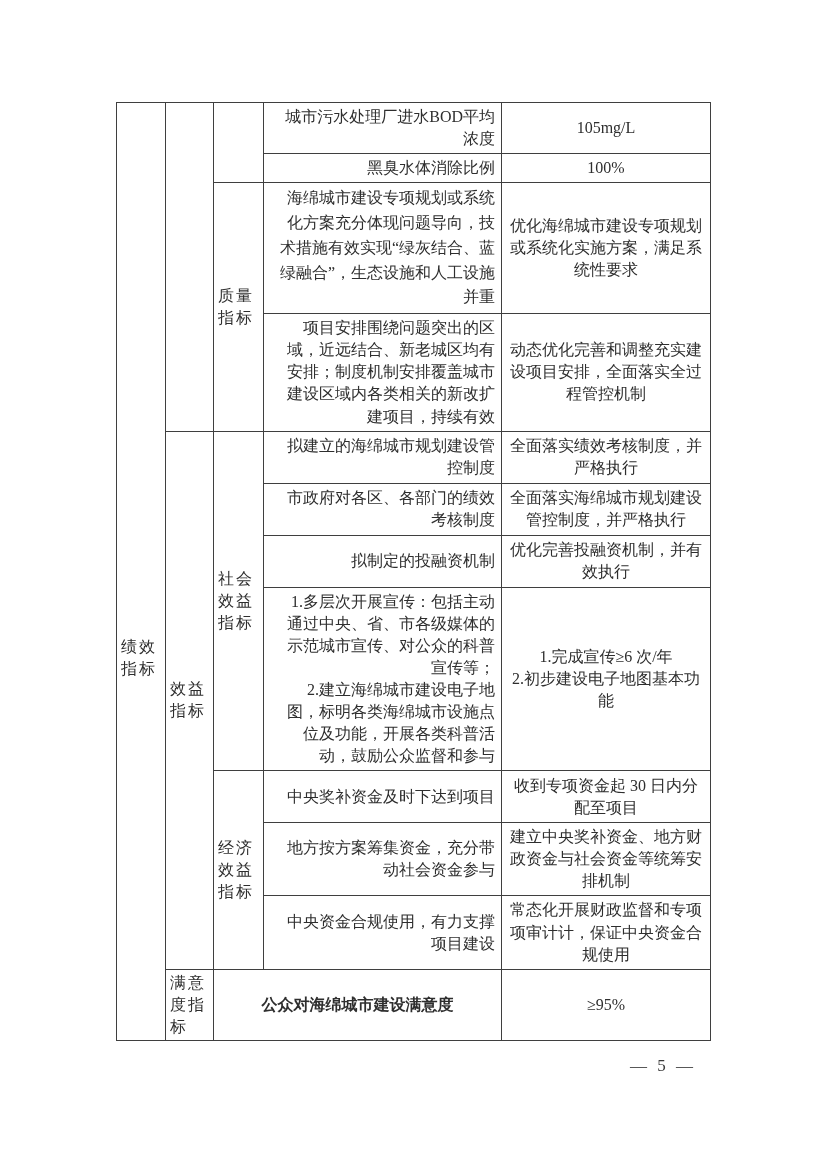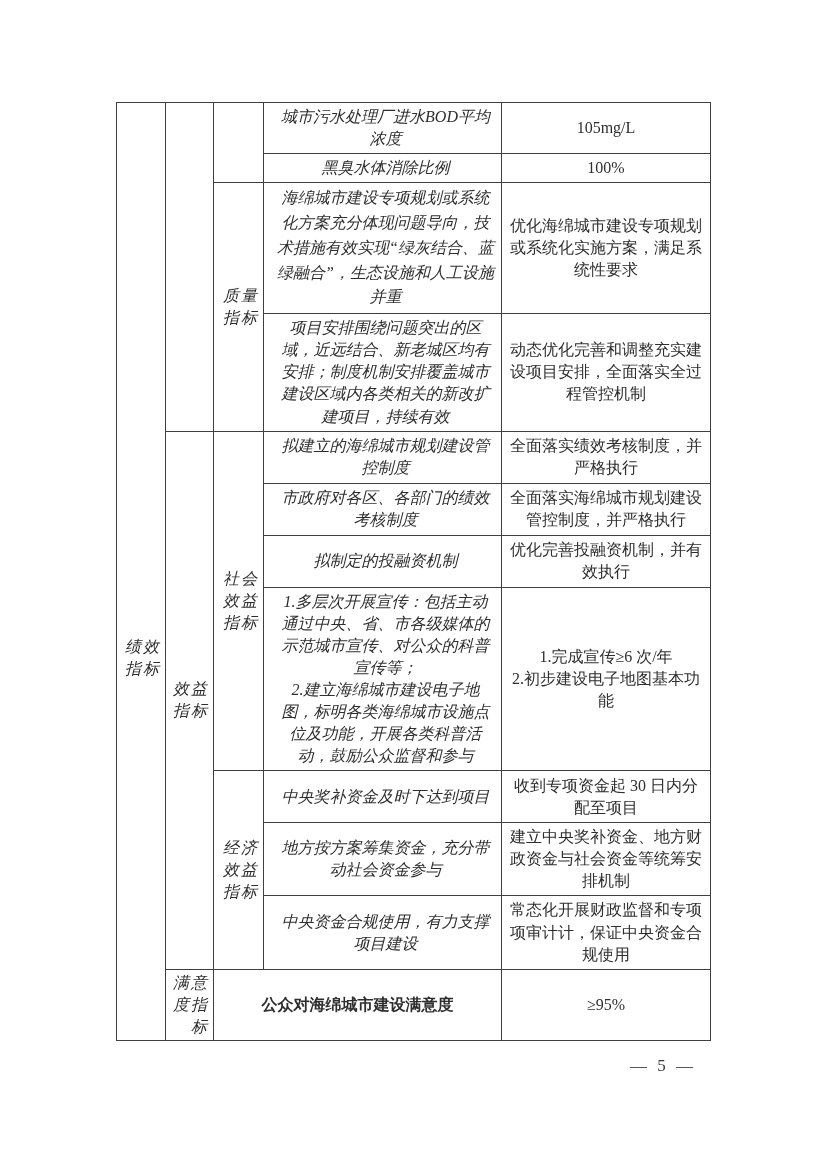--- a/index.html
+++ b/index.html
@@ -23,34 +23,32 @@
     font-size: 16px;
     line-height: 1.38;
     color: #2e2e2e;
   }
   table.perf td {
     border: 1.5px solid #3f3f3f;
     vertical-align: middle;
     overflow: hidden;
   }
   td.cat {
-    text-align: right;
+    text-align: left;
     letter-spacing: 2px;
     padding: 2px 4px;
-    font-style: italic;
   }
   td.cat-top {
     vertical-align: top;
     padding-top: 175px;
   }
   td.cell-indicator {
-    text-align: center;
+    text-align: right;
     padding: 3px 6px 3px 12px;
     white-space: pre-line;
-    font-style: italic;
   }
   td.cell-target {
     text-align: center;
     padding: 3px 6px;
     white-space: pre-line;
   }
   td.cell-merged {
     text-align: center;
     padding: 3px 6px;
     font-weight: bold;

